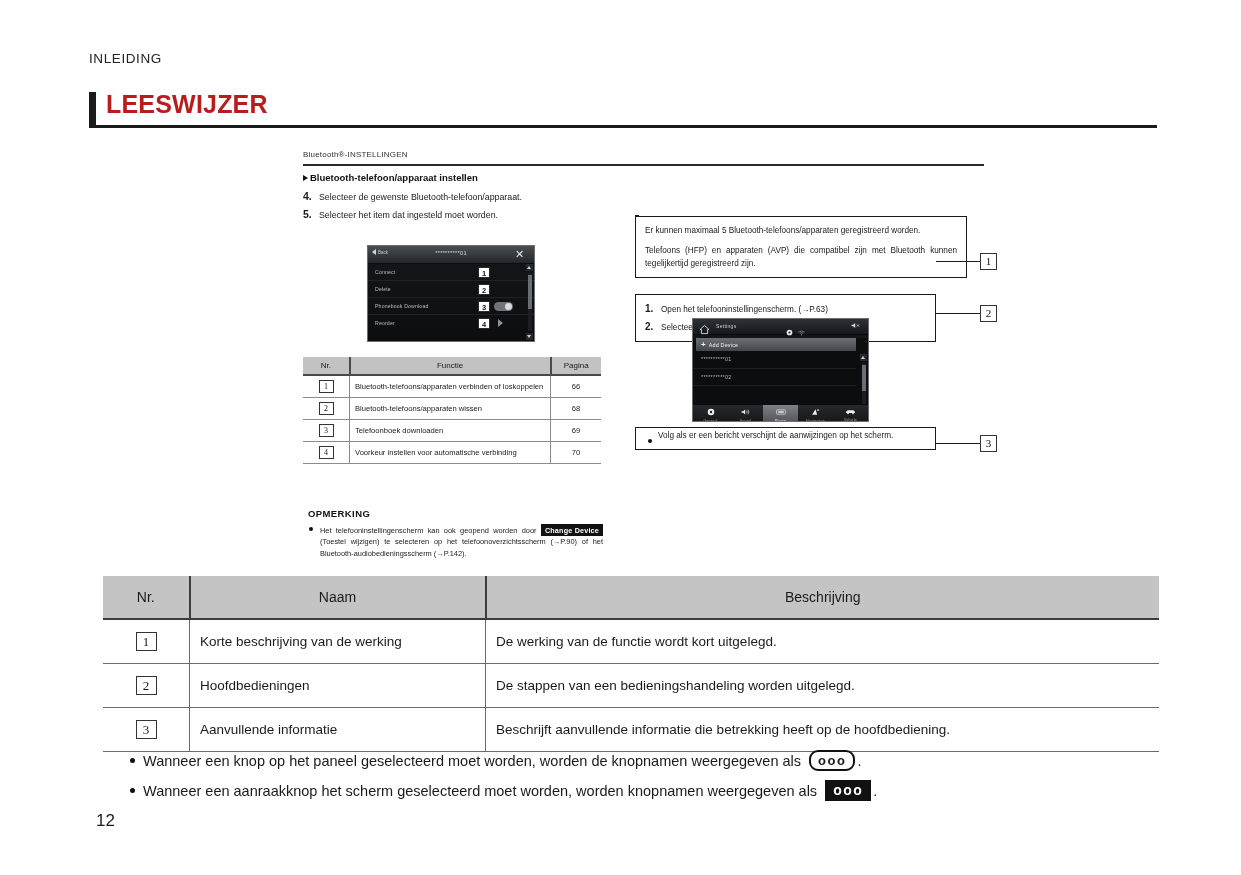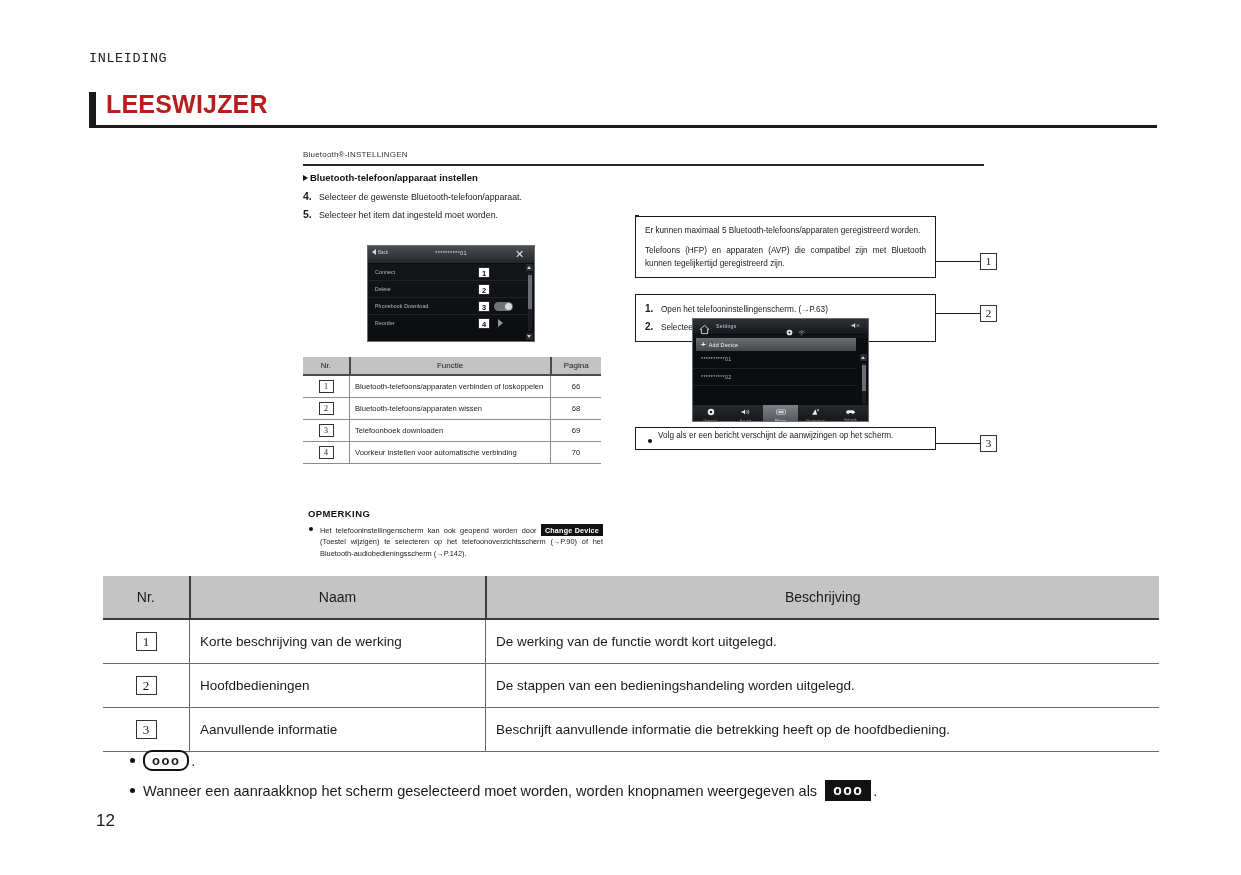--- a/index.html
+++ b/index.html
@@ -17,21 +17,20 @@
   }
 
   
   .page-kicker {
     position: absolute;
     left: 89px;
     top: 51px;
     font-size: 13.5px;
     letter-spacing: 0.6px;
     color: #222;
-    font-family: Liberation Mono, monospace;
   }
   .title-block {
     position: absolute;
     left: 89px;
     top: 92px;
     width: 1068px;
     height: 38px;
   }
   .title-bar {
     position: absolute;
@@ -688,21 +687,21 @@
   </div>
 
   <div class="sample-col-right">
 
     <div class="rhead">
       <div class="rhead-bar"></div>
       <div class="rhead-text">EEN Bluetooth-TELEFOON/APPARAAT REGISTREREN</div>
       <div class="rhead-rule"></div>
     </div>
 
-    <div class="callbox justify" style="position:absolute;left:0;top:44px;width:301px;">
+    <div class="callbox justify" style="position:absolute;left:0;top:44px;width:332px;">
       <p>Er kunnen maximaal 5 Bluetooth-telefoons/apparaten geregistreerd worden.</p>
       <p>Telefoons (HFP) en apparaten (AVP) die compatibel zijn met Bluetooth kunnen tegelijkertijd geregistreerd zijn.</p>
     </div>
     <div class="leader" style="left:301px;top:89px;width:44px;"></div>
     <div class="bignum" style="left:345px;top:81px;">1</div>
 
     <div class="callbox" style="position:absolute;left:0;top:122px;width:301px;padding:6px 9px;">
       <div class="rstep">
         <span class="rstep-n">1.</span>
         <span>Open het telefooninstellingenscherm. (→P.63)</span>
@@ -850,20 +849,21 @@
     <tr>
       <td class="l-nr"><span class="lbox">3</span></td>
       <td class="l-name">Aanvullende informatie</td>
       <td class="l-desc">Beschrijft aanvullende informatie die betrekking heeft op de hoofdbediening.</td>
     </tr>
   </tbody>
 </table>
 
 <div class="bnote bnote-1">
   <span class="bdot"></span>
+  <span>Wanneer een knop op het paneel geselecteerd moet worden, worden de knopnamen weergegeven als</span>
   <span class="pill-outline">ooo</span>
   <span style="margin-left:-6px;">.</span>
 </div>
 
 <div class="bnote bnote-2">
   <span class="bdot"></span>
   <span>Wanneer een aanraakknop het scherm geselecteerd moet worden, worden knopnamen weergegeven als</span>
   <span class="pill-solid">ooo</span>
   <span style="margin-left:-6px;">.</span>
 </div>

